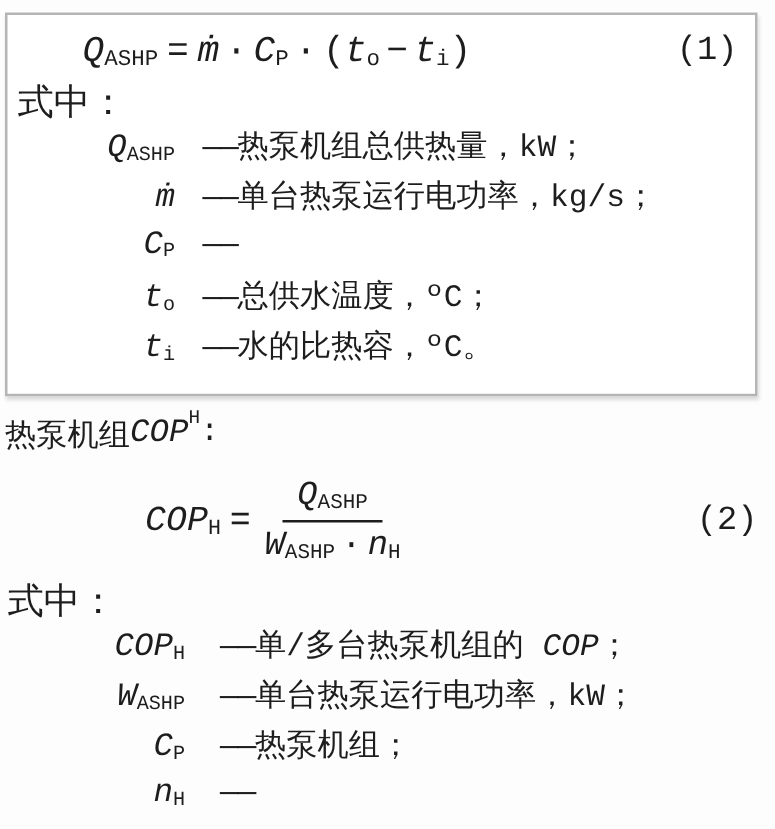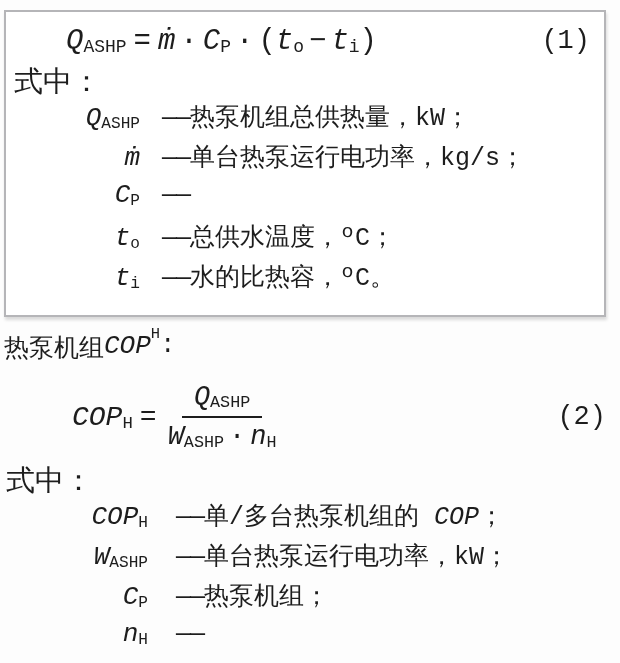--- a/index.html
+++ b/index.html
@@ -79,21 +79,21 @@
     margin-top: 14px;
     padding-left: 4px;
     font-size: 25px;
     height: 36px;
     display: flex;
     align-items: flex-start;
   }
   .sec2-title .tvar { font-size: 26px; }
   .eq2 {
     height: 92px;
-    padding-left: 72px;
+    padding-left: 116px;
     margin-top: 4px;
     font-size: 28px;
     align-items: center;
   }
   .frac {
     display: inline-flex;
     flex-direction: column;
     align-items: center;
     margin-left: 4px;
     font-size: 27px;

